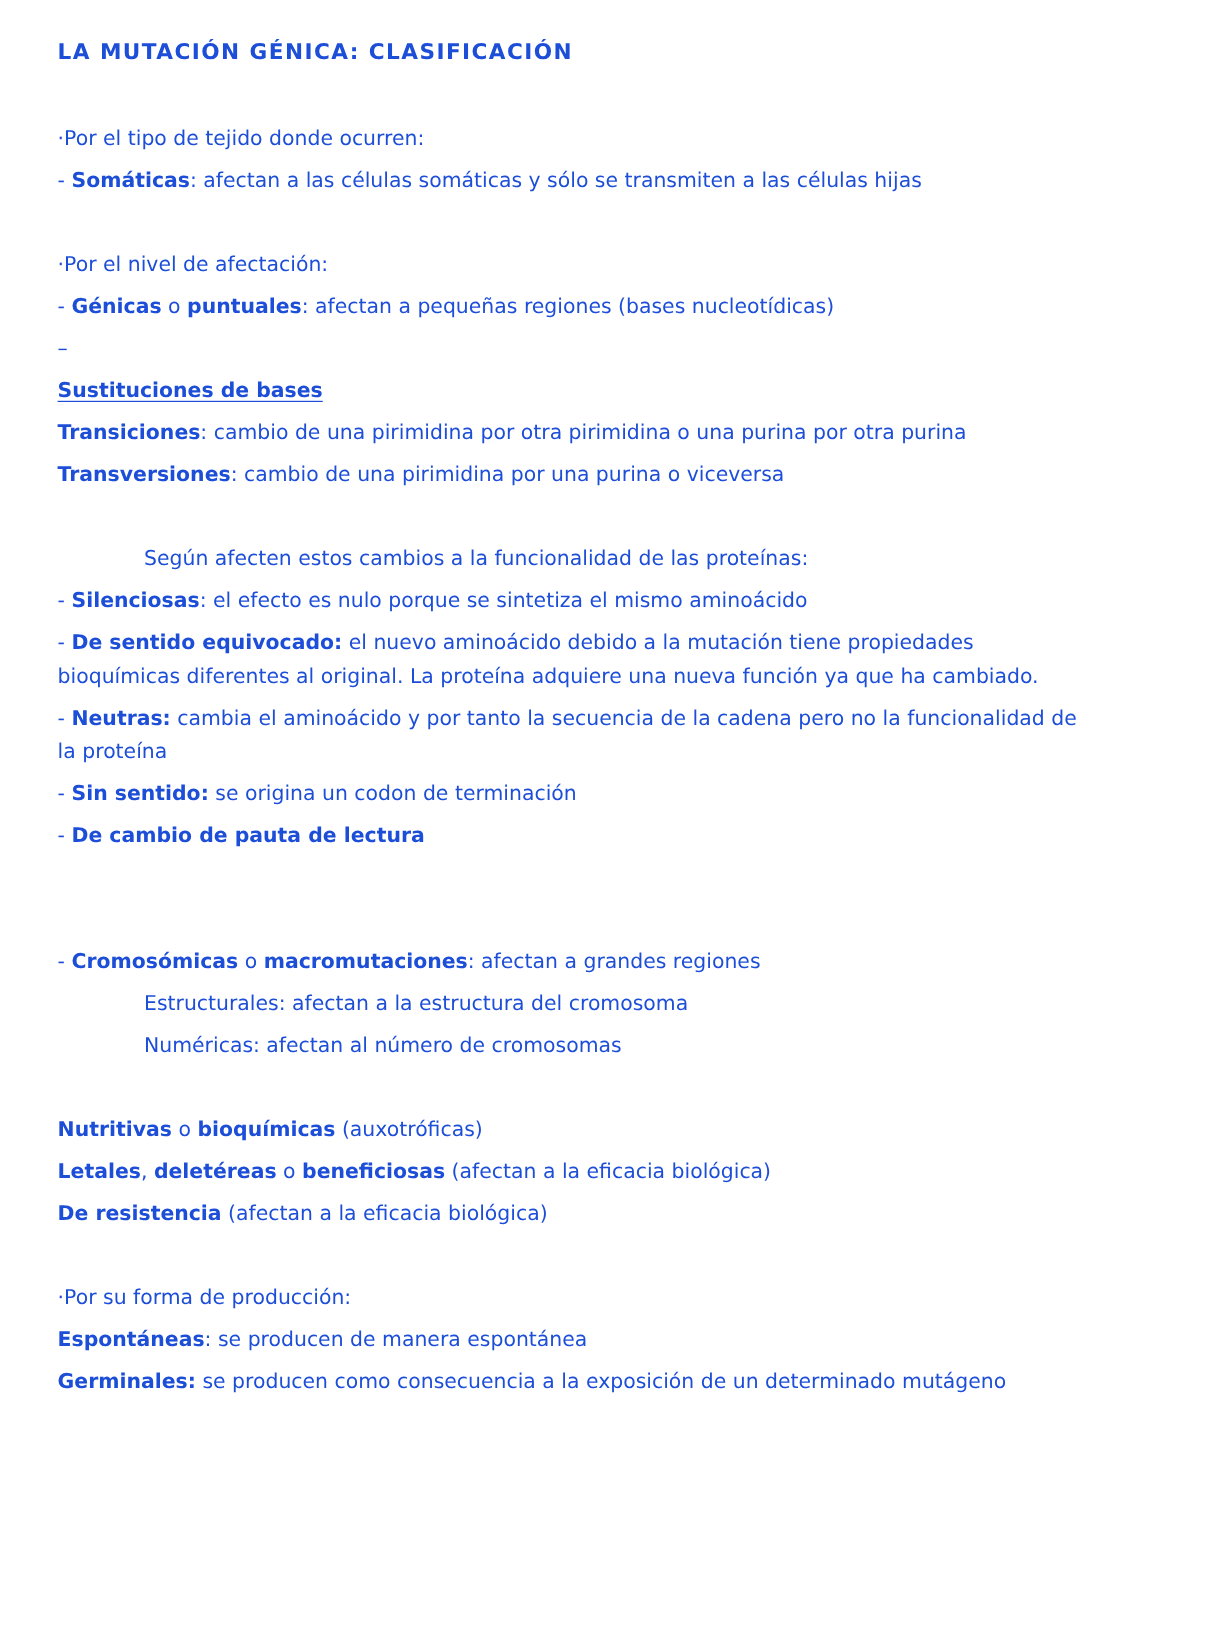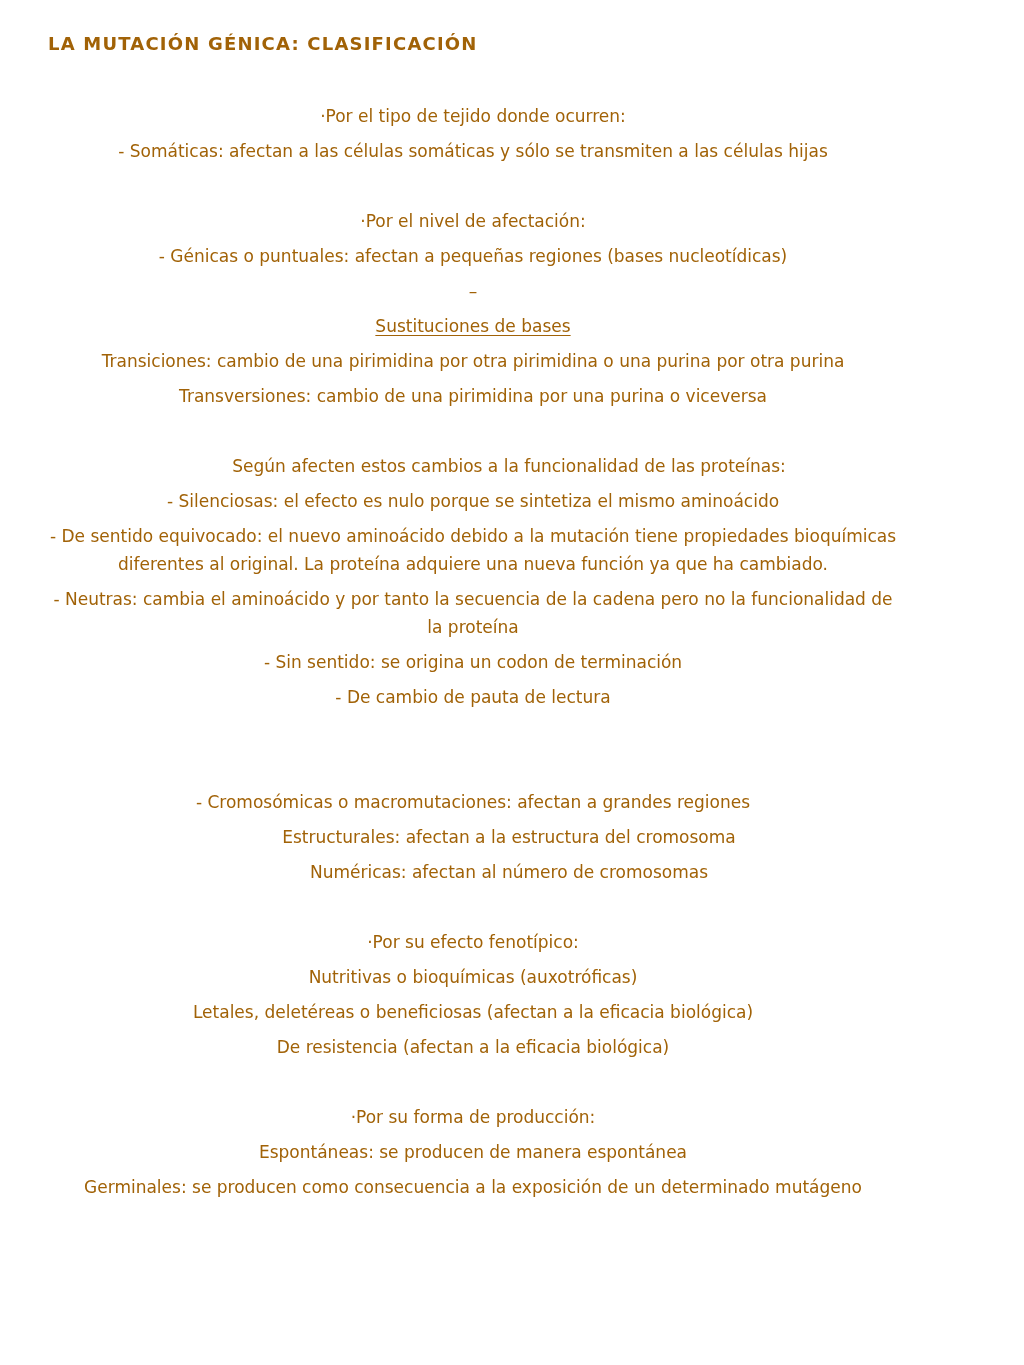--- a/index.html
+++ b/index.html
@@ -6,43 +6,42 @@
     margin: 0;
     padding: 0;
     background: #ffffff;
   }
   .page {
     position: relative;
     width: 932px;
     height: 1365px;
     box-sizing: border-box;
     background: #ffffff;
-    color: #a16207;
+    color: #1d4ed8;
     font-family: "DejaVu Sans", sans-serif;
     font-size: 17px;
     padding: 30px 34px 0 48px;
     overflow: hidden;
   }
   .doc-title {
     font-size: 18px;
     font-weight: bold;
     letter-spacing: 1.2px;
     line-height: 28px;
     margin: 0 0 44px 0;
   }
   .block {
     margin: 0 0 7px 0;
     line-height: 28px;
     min-height: 28px;
-    text-align: center;
   }
   .block.indent-1 {
     margin-left: 72px;
   }
-  .run-b { font-weight: normal; }
+  .run-b { font-weight: bold; }
   .run-u { text-decoration: underline; text-underline-offset: 3px; }
 </style>
 </head>
 <body>
 
 <div class="page">
   <h1 class="doc-title">LA MUTACIÓN GÉNICA: CLASIFICACIÓN</h1>
   <div id="doc-body">
       <p class="block"><span class="">·Por el tipo de tejido donde ocurren:</span></p>
       <p class="block"><span class="">- </span><span class="run-b ">Somáticas</span><span class="">: afectan a las células somáticas y sólo se transmiten a las células hijas</span></p>
@@ -59,21 +58,20 @@
       <p class="block"><span class="">- </span><span class="run-b ">De sentido equivocado:</span><span class=""> el nuevo aminoácido debido a la mutación tiene propiedades bioquímicas diferentes al original. La proteína adquiere una nueva función ya que ha cambiado.</span></p>
       <p class="block"><span class="">- </span><span class="run-b ">Neutras:</span><span class=""> cambia el aminoácido y por tanto la secuencia de la cadena pero no la funcionalidad de la proteína</span></p>
       <p class="block"><span class="">- </span><span class="run-b ">Sin sentido:</span><span class=""> se origina un codon de terminación</span></p>
       <p class="block"><span class="">- </span><span class="run-b ">De cambio de pauta de lectura</span></p>
       <p class="block"></p>
       <p class="block"></p>
       <p class="block"><span class="">- </span><span class="run-b ">Cromosómicas</span><span class=""> o </span><span class="run-b ">macromutaciones</span><span class="">: afectan a grandes regiones</span></p>
       <p class="block indent-1"><span class="">Estructurales: afectan a la estructura del cromosoma</span></p>
       <p class="block indent-1"><span class="">Numéricas: afectan al número de cromosomas</span></p>
       <p class="block"></p>
-      <p class="block"><span class="">·Por su efecto fenotípico:</span></p>
       <p class="block"><span class="run-b ">Nutritivas</span><span class=""> o </span><span class="run-b ">bioquímicas</span><span class=""> (auxotróficas)</span></p>
       <p class="block"><span class="run-b ">Letales</span><span class="">, </span><span class="run-b ">deletéreas</span><span class=""> o </span><span class="run-b ">beneficiosas</span><span class="">  (afectan a la eficacia biológica)</span></p>
       <p class="block"><span class="run-b ">De resistencia</span><span class="">  (afectan a la eficacia biológica)</span></p>
       <p class="block"></p>
       <p class="block"><span class="">·Por su forma de producción:</span></p>
       <p class="block"><span class="run-b ">Espontáneas</span><span class="">: se producen de manera espontánea</span></p>
       <p class="block"><span class="run-b ">Germinales:</span><span class="">  se producen como consecuencia a la exposición de un determinado mutágeno</span></p>
     </div>
 </div>
 

